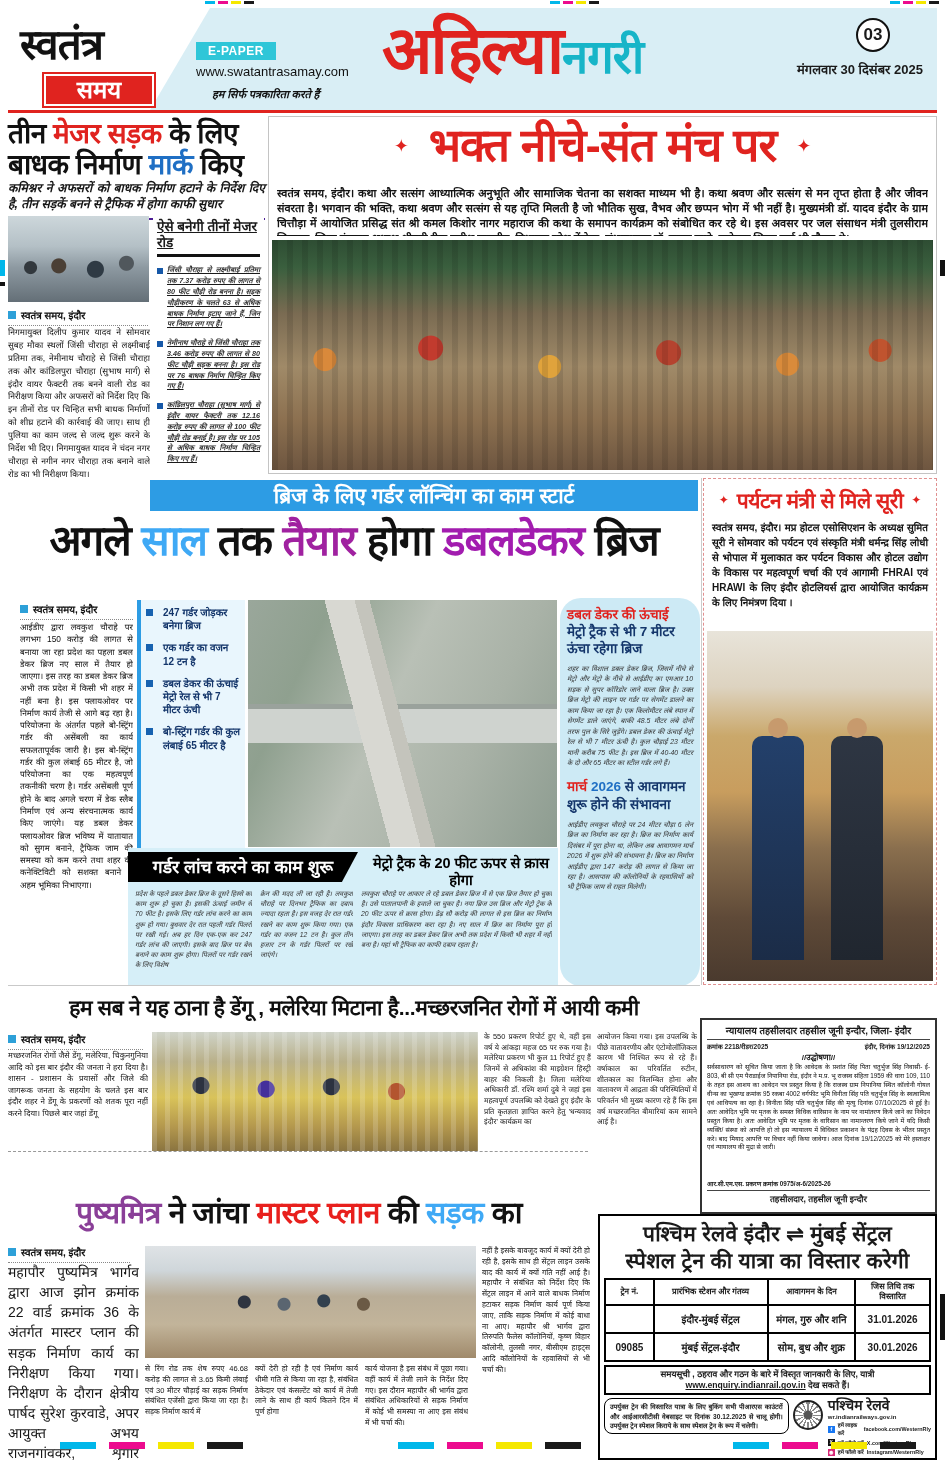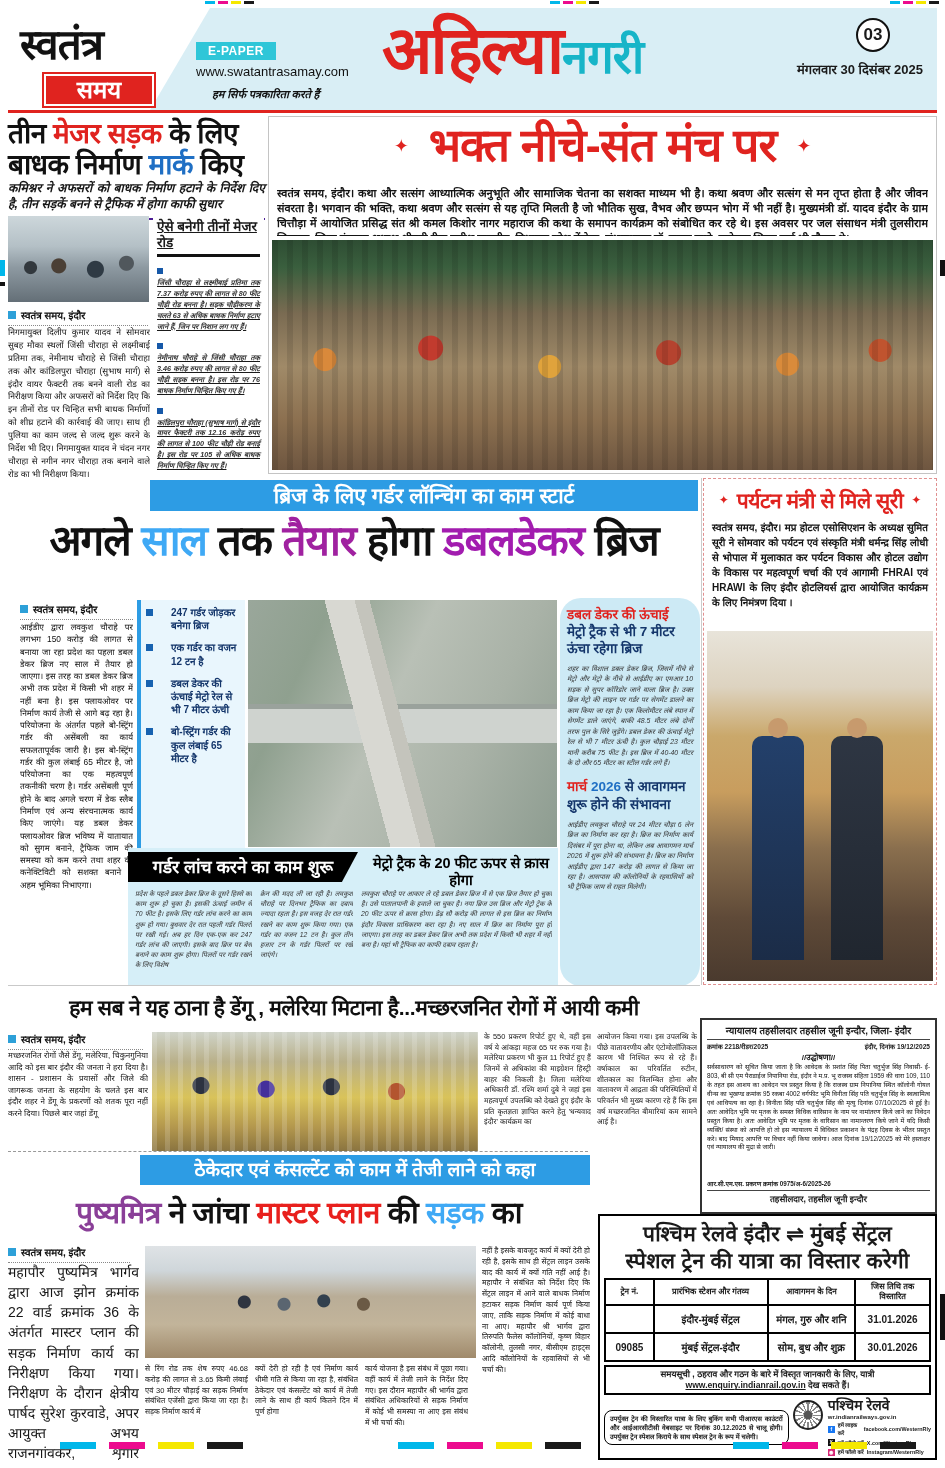--- a/index.html
+++ b/index.html
@@ -45,21 +45,21 @@
   .photo { background-color:#9aa3a8; }
   .photo-roads { left:8px; top:216px; width:141px; height:86px;
     background:
       radial-gradient(circle at 16% 60%, #32383d 0 6px, transparent 7px),
       radial-gradient(circle at 36% 58%, #4a3f35 0 7px, transparent 8px),
       radial-gradient(circle at 62% 62%, #2f3a44 0 8px, transparent 9px),
       radial-gradient(circle at 84% 55%, #50575c 0 7px, transparent 8px),
       linear-gradient(180deg,#cdd7db 0%,#b4c0c6 35%,#8d99a1 60%,#646f77 100%); }
   .sidebar { left:153px; top:216px; width:111px; height:245px; background:#fff; padding:3px 4px;text-decoration:underline; }
   .sidebar-title { font-size:13.5px; font-weight:900; line-height:1.2; border-bottom:3px solid #111; padding-bottom:3px; }
-  .sidebar-item { display:flex; gap:4px; margin-top:8px;flex-direction:column; }
+  .sidebar-item { display:flex; gap:4px; margin-top:8px; }
   .sidebar-item .sq { width:6px; height:6px; background:#1658a8; flex:none; margin-top:3px; }
   .sidebar-item .txt { font-size:7.2px; font-style:italic; font-weight:600; color:#333; line-height:1.5; text-align:justify; }
   .tl-byline { left:8px; top:308px; width:140px; }
   .tl-body { left:8px; top:326px; width:142px; height:152px; font-size:8.6px; line-height:1.5; color:#111; font-weight:500; }
 
   
   .tr-frame { left:268px; top:116px; width:669px; height:358px; border:1px solid #c4c4c4; }
   .tr-headline-row { left:276px; top:118px; width:653px; display:flex; align-items:center; justify-content:center; gap:20px; }
   .tr-headline { font-size:46px; font-weight:900; color:#e0231f; line-height:1.2; letter-spacing:-1px; }
   .star { color:#e0231f; font-size:18px; }
@@ -76,21 +76,21 @@
       linear-gradient(180deg,#2e4d33 0%,#3a5f3e 12%,#7a6b52 32%,#a08a68 55%,#8c7050 78%,#6e5640 100%); }
 
   
   .kicker { background:#2d9ce4; color:#fff; font-weight:800; text-align:center; }
   .bridge-kicker { left:150px; top:480px; width:548px; height:31px; font-size:21px; line-height:31px; }
   .bridge-headline { left:8px; top:514px; width:692px; text-align:center; font-size:42px; font-weight:900;
     line-height:1.3; letter-spacing:-1px; white-space:nowrap; overflow:hidden; }
   .bridge-byline { left:20px; top:602px; width:113px; }
   .bridge-body { left:20px; top:621px; width:113px; height:357px; font-size:8.4px; line-height:1.46; color:#111; }
   .facts { left:137px; top:600px; width:108px; height:252px; background:#e9f6fd; border-left:4px solid #2d9ce4; padding:6px 5px; }
-  .fact { display:flex; gap:18px; margin-bottom:9px; }
+  .fact { display:flex; gap:10px; margin-bottom:9px; }
   .fact .sq { width:7px; height:7px; background:#1762b0; flex:none; margin-top:3px; }
   .fact .txt { font-size:10px; font-weight:800; color:#14366b; line-height:1.32; }
   .photo-bridge { left:248px; top:600px; width:309px; height:247px;
     background:
       linear-gradient(75deg, transparent 0 38%, #d8d8d2 38% 46%, #c4c4bc 46% 50%, transparent 50%),
       linear-gradient(0deg, transparent 0 42%, #cfd3cf 42% 56%, #9aa29c 56% 58%, transparent 58%),
       linear-gradient(115deg,#9aa79b 0%,#8fa08f 20%,#b9c0b6 45%,#a9b2a7 70%,#8d9c90 100%); }
   .infobox { left:560px; top:598px; width:140px; height:388px; background:#cdeaf5; padding:9px 7px; overflow:hidden;border-radius:21px; }
   .infobox .h1r { display:block; font-size:13.5px; font-weight:900; color:#e0231f; line-height:1.25; }
   .infobox .h1n { display:block; font-size:13.5px; font-weight:900; color:#14366b; line-height:1.25; }
@@ -173,21 +173,21 @@
   
   .rail { left:598px; top:1214px; width:339px; height:246px; border:2.5px solid #000; background:#fff; padding:4px; }
   .rail-title { text-align:center; font-size:21px; font-weight:900; line-height:1.3; letter-spacing:.3px; }
   .rail table { width:100%; border-collapse:collapse; margin-top:3px; }
   .rail th, .rail td { border:2px solid #000; text-align:center; padding:2px; }
   .rail th { font-size:8.2px; font-weight:800; line-height:1.25; }
   .rail td { font-size:10px; font-weight:800; height:28px; }
   .rail-note { border:2px solid #000; margin-top:3px; padding:2px 4px; font-size:8.6px; font-weight:800;
     text-align:center; line-height:1.3; }
   .rail-note .lnk { text-decoration:underline; }
-  .rail-bottom { display:flex; gap:4px; margin-top:3px; align-items:center; }
+  .rail-bottom { display:flex; gap:4px; margin-top:3px; align-items:flex-start; }
   .booking { flex:1.25; border:1.5px solid #000; border-radius:8px; padding:3px 5px; font-size:6.6px;
     font-weight:600; line-height:1.4; text-align:justify; }
   .brandcol { flex:1; display:flex; gap:5px; }
   .emblem { width:30px; height:30px; border:2px solid #222; border-radius:50%; flex:none; margin-top:2px;
     background:radial-gradient(circle at 50% 50%, #555 0 4px, transparent 5px),
                repeating-conic-gradient(#888 0 8deg, #fff 8deg 22deg); }
   .brandtxt .nm { font-size:14px; font-weight:900; line-height:1.1; }
   .brandtxt .site { font-size:6px; font-weight:600; }
   .soc { display:flex; align-items:center; gap:3px; margin-top:1.5px; font-size:5.4px; font-weight:700; }
   .soc .ic { width:7px; height:7px; flex:none; display:inline-block; color:#fff; font-size:5px;
@@ -366,21 +366,20 @@
       <span>क्रमांक 2218/रीडर/2025</span>
       <span>इंदौर, दिनांक 19/12/2025</span>
     </div>
     <div class="legal-sub">//उद्घोषणा//</div>
     <div class="legal-body just">सर्वसाधारण को सूचित किया जाता है कि आवेदक के प्रशांत सिंह पिता चतुर्भुज सिंह निवासी- ई- 803, बी सी एम पैराडाईज निपानिया रोड, इंदौर ने म.प्र. भू राजस्व संहिता 1959 की धारा 109, 110 के तहत इस आशय का आवेदन पत्र प्रस्तुत किया है कि राजस्व ग्राम निपानिया स्थित कॉलोनी गोयल वीन्स का भूखण्ड क्रमांक 95 रकबा 4002 वर्गफीट भूमि विनीता सिंह पति चतुर्भुज सिंह के स्वत्वामित्व एवं आधिपत्य का रहा है। विनीता सिंह पति चतुर्भुज सिंह की मृत्यु दिनांक 07/10/2025 से हुई है। अतः आवेदित भूमि पर मृतक के समस्त विधिक वारिसान के नाम पर नामांतरण किये जाने का निवेदन प्रस्तुत किया है। अतः आवेदित भूमि पर मृतक के वारिसान का नामान्तरण किये जाने में यदि किसी व्यक्ति/ संस्था को आपत्ति हो तो इस न्यायालय में विधिवत प्रकाशन के पंद्रह दिवस के भीतर प्रस्तुत करे। बाद मियाद आपत्ति पर विचार नहीं किया जावेगा। आज दिनांक 19/12/2025 को मेरे हस्ताक्षर एवं न्यायालय की मुद्रा से जारी।</div>
     <div class="legal-case">आर.सी.एम.एस. प्रकरण क्रमांक 0975/अ-6/2025-26</div>
     <div class="legal-sig">तहसीलदार, तहसील जूनी इन्दौर</div>
   </div>
 
   <div class="abs mp-rule"></div>
-  <div class="abs kicker mp-kicker">ठेकेदार एवं कंसल्टेंट को काम में तेजी लाने को कहा</div>
   <div class="abs mp-headline"><span style="color: rgb(138, 63, 152);">पुष्यमित्र</span><span style="color: rgb(17, 17, 17);"> ने जांचा </span><span style="color: rgb(232, 32, 29);">मास्टर प्लान</span><span style="color: rgb(17, 17, 17);"> की </span><span style="color: rgb(63, 169, 245);">सड़क</span><span style="color: rgb(17, 17, 17);"> का</span></div>
   <div class="abs byline mp-byline">
     <span class="sq"></span>
     <span class="txt">स्वतंत्र समय, इंदौर</span>
   </div>
   <div class="abs mp-col mp-c1">महापौर पुष्यमित्र भार्गव द्वारा आज झोन क्रमांक 22 वार्ड क्रमांक 36 के अंतर्गत मास्टर प्लान की सड़क निर्माण कार्य का निरीक्षण किया गया। निरीक्षण के दौरान क्षेत्रीय पार्षद सुरेश कुरवाडे, अपर आयुक्त अभय राजनगांवकर, शृंगार श्रीवास्तव, सिटी इंजीनियर अश्विन जनवदे, लक्ष्मीकांत बाजपेई, नरेश जायसवाल, उप यंत्री पराग अग्रवाल, क्षेत्रीय जोनल अधिकारी एवं अन्य उपस्थित थे। महापौर पुष्यमित्र भार्गव द्वारा झोन क्रमांक 22 वार्ड क्रमांक 36 अंतर्गत मास्टर प्लान की एडवांस एकेडमी</div>
   <div class="abs photo photo-inspection"></div>
   <div class="abs mp-col mp-c5">नहीं है इसके बावजूद कार्य में क्यों देरी हो रही है, इसके साथ ही सेंट्रल लाइन उसके बाद की कार्य में क्यों गति नहीं आई है। महापौर ने संबंधित को निर्देश दिए कि सेंट्रल लाइन में आने वाले बाधक निर्माण हटाकर सड़क निर्माण कार्य पूर्ण किया जाए, ताकि सड़क निर्माण में कोई बाधा ना आए। महापौर श्री भार्गव द्वारा तिरुपति फैलेस कॉलोनियों, कृष्ण विहार कॉलोनी, तुलसी नगर, बीसीएम हाइट्स आदि कॉलोनियों के रहवासियों से भी चर्चा की।</div>
   <div class="abs mp-col mp-c2">से रिंग रोड तक शेष रुपए 46.68 करोड़ की लागत से 3.65 किमी लंबाई एवं 30 मीटर चौड़ाई का सड़क निर्माण संबंधित एजेंसी द्वारा किया जा रहा है। सड़क निर्माण कार्य में</div>
   <div class="abs mp-col mp-c3">क्यों देरी हो रही है एवं निर्माण कार्य धीमी गति से किया जा रहा है, संबंधित ठेकेदार एवं कंसल्टेंट को कार्य में तेजी लाने के साथ ही कार्य कितने दिन में पूर्ण होगा</div>

